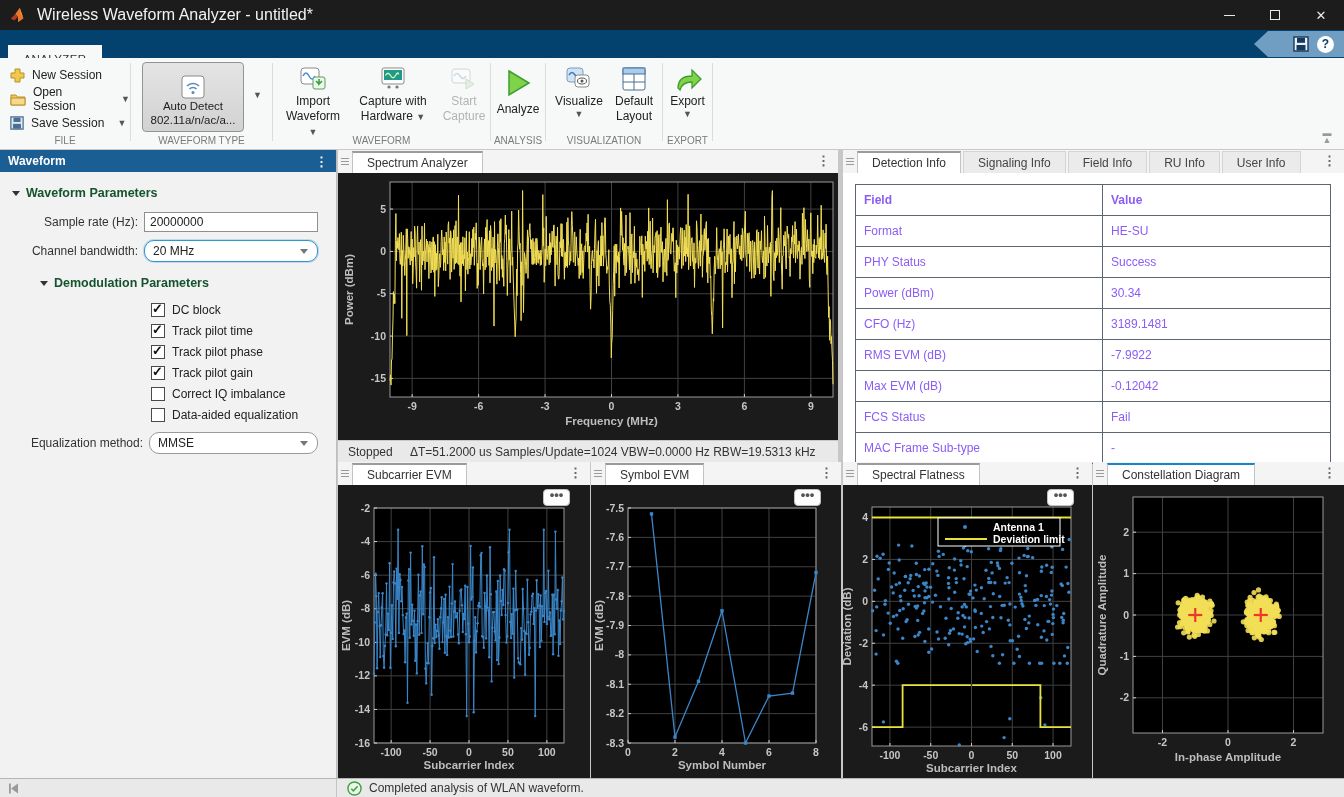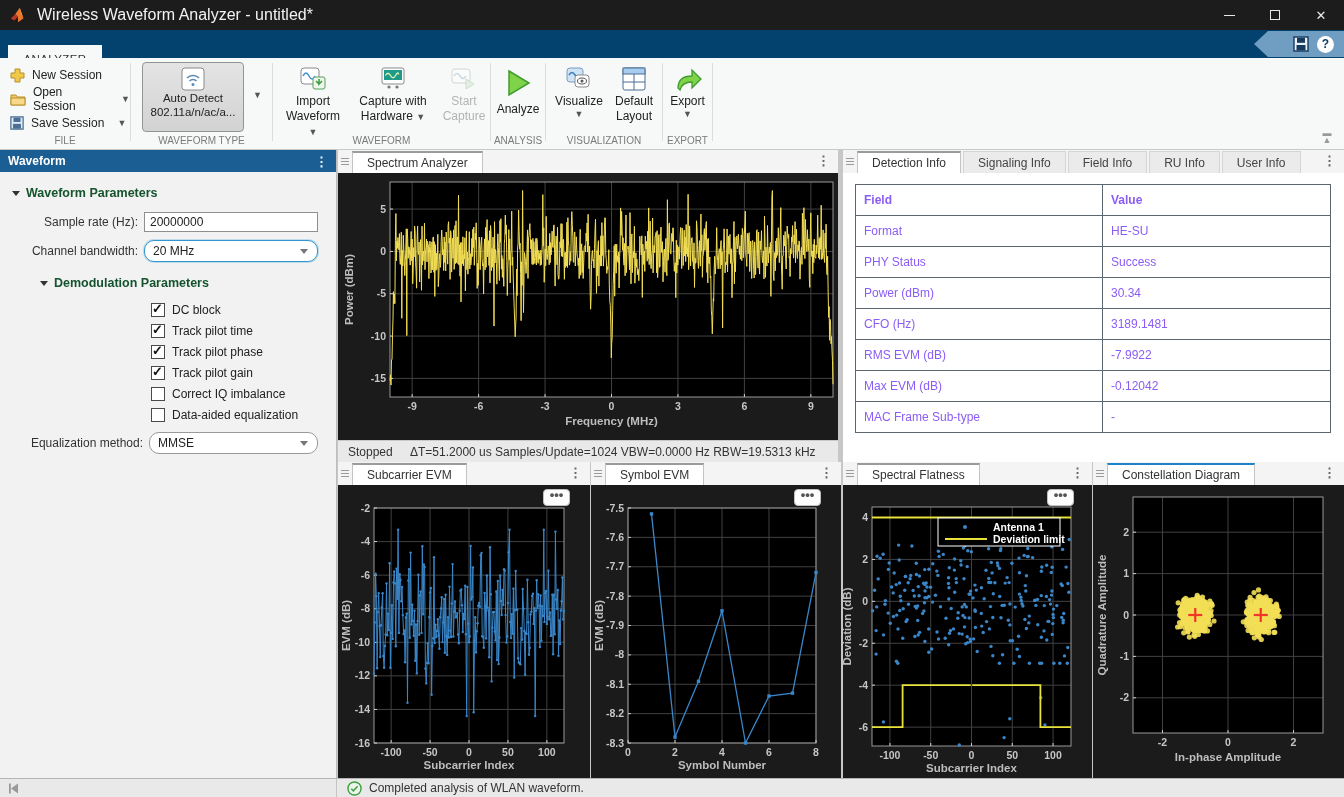--- a/index.html
+++ b/index.html
@@ -39,21 +39,21 @@
   .filerow { display:flex; align-items:center; height:24px; padding-left:10px; gap:7px; color:#222; }
   .filerow .caret { margin-left:6px; color:#555; font-size:9px; }
   .bigbtn { position:absolute; display:flex; flex-direction:column; align-items:center; color:#222; }
   .bigbtn .ic { height:30px; display:flex; align-items:center; justify-content:center; }
   .bigbtn .l1,.bigbtn .l2 { line-height:15px; text-align:center; }
   .bigbtn .caret { font-size:9px; color:#555; line-height:10px; }
   .bigbtn.disabled { color:#b3b3b3; }
   .bigbtn.disabled svg { opacity:.45; }
   .autodetect { position:absolute; left:11px; top:4px; width:102px; height:70px;
     background:linear-gradient(#e4e4e4,#d2d2d2); border:1px solid #949494; border-radius:4px;
-    display:flex; flex-direction:column; align-items:center; padding-top:4px; }
+    display:flex; flex-direction:column; align-items:center; padding-top:12px; }
   .autodetect .adl { font-size:11.5px; line-height:14px; color:#222; }
   .adcaret { position:absolute; left:122px; top:32px; font-size:9px; color:#555; }
   .ribcollapse { position:absolute; right:8px; top:72px; width:18px; height:14px; color:#9a9a9a;
     font-size:9px; text-align:center; line-height:7px; }
 
   
   .main { position:absolute; left:0; top:150px; width:1344px; height:628px; background:#c7c7c7; }
   .panel { position:absolute; background:#fff; }
   .panelhead { height:22px; background:#1b5e93; color:#fff; display:flex; align-items:center;
     padding:0 8px; font-weight:bold; font-size:12px; }
@@ -463,20 +463,24 @@
               <td class="c1">CFO (Hz)</td>
               <td>3189.1481</td>
             </tr>
             <tr>
               <td class="c1">RMS EVM (dB)</td>
               <td>-7.9922</td>
             </tr>
             <tr>
               <td class="c1">Max EVM (dB)</td>
               <td>-0.12042</td>
+            </tr>
+            <tr>
+              <td class="c1">FCS Status</td>
+              <td>Fail</td>
             </tr>
             <tr>
               <td class="c1">MAC Frame Sub-type</td>
               <td>-</td>
             </tr>
           </tbody>
       </table>
     </div>
 
     <div class="panel" style="left:338px;top:312px;width:252px;height:316px;">

